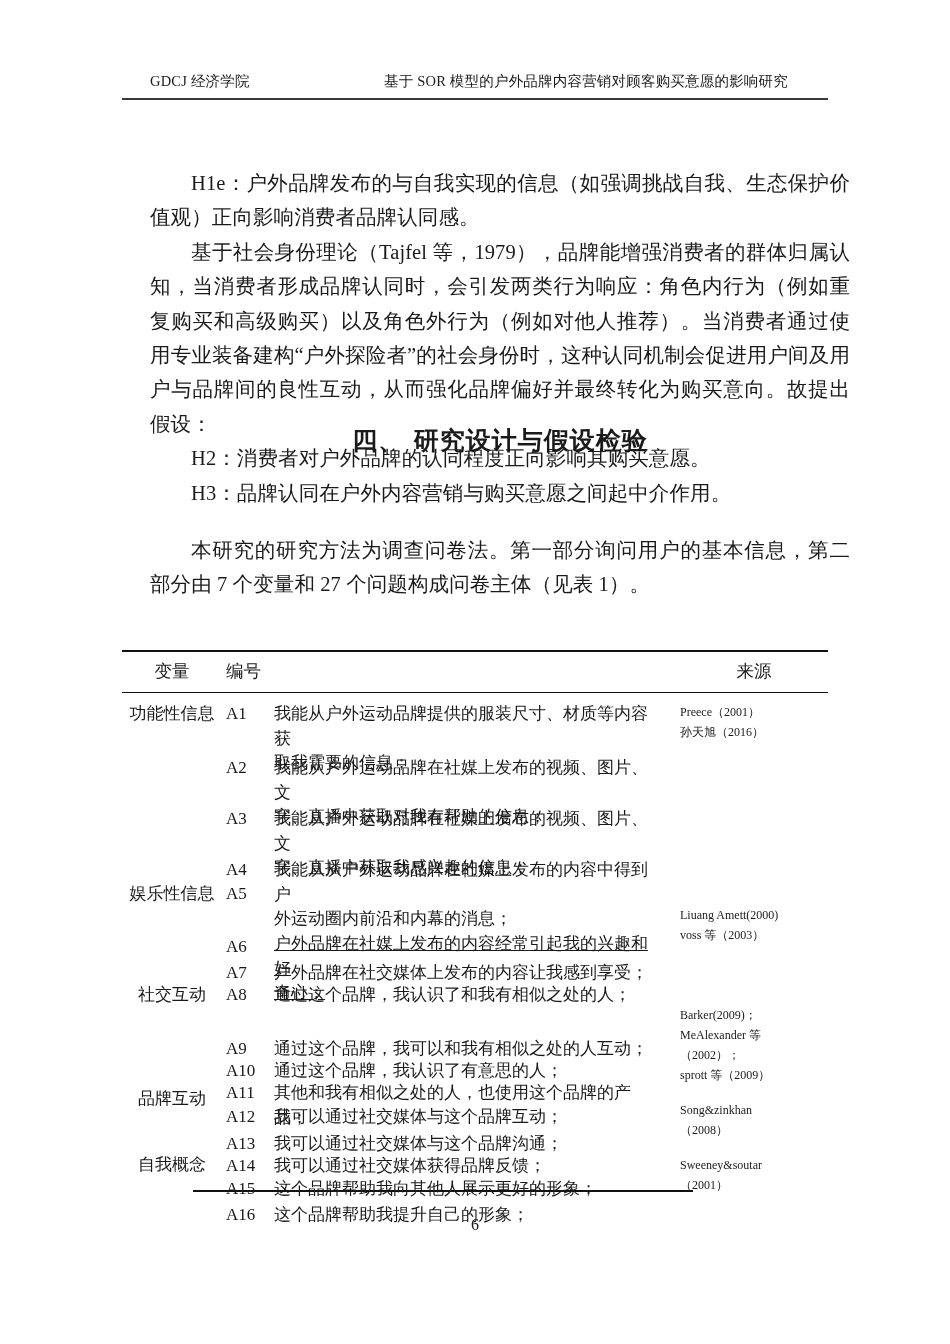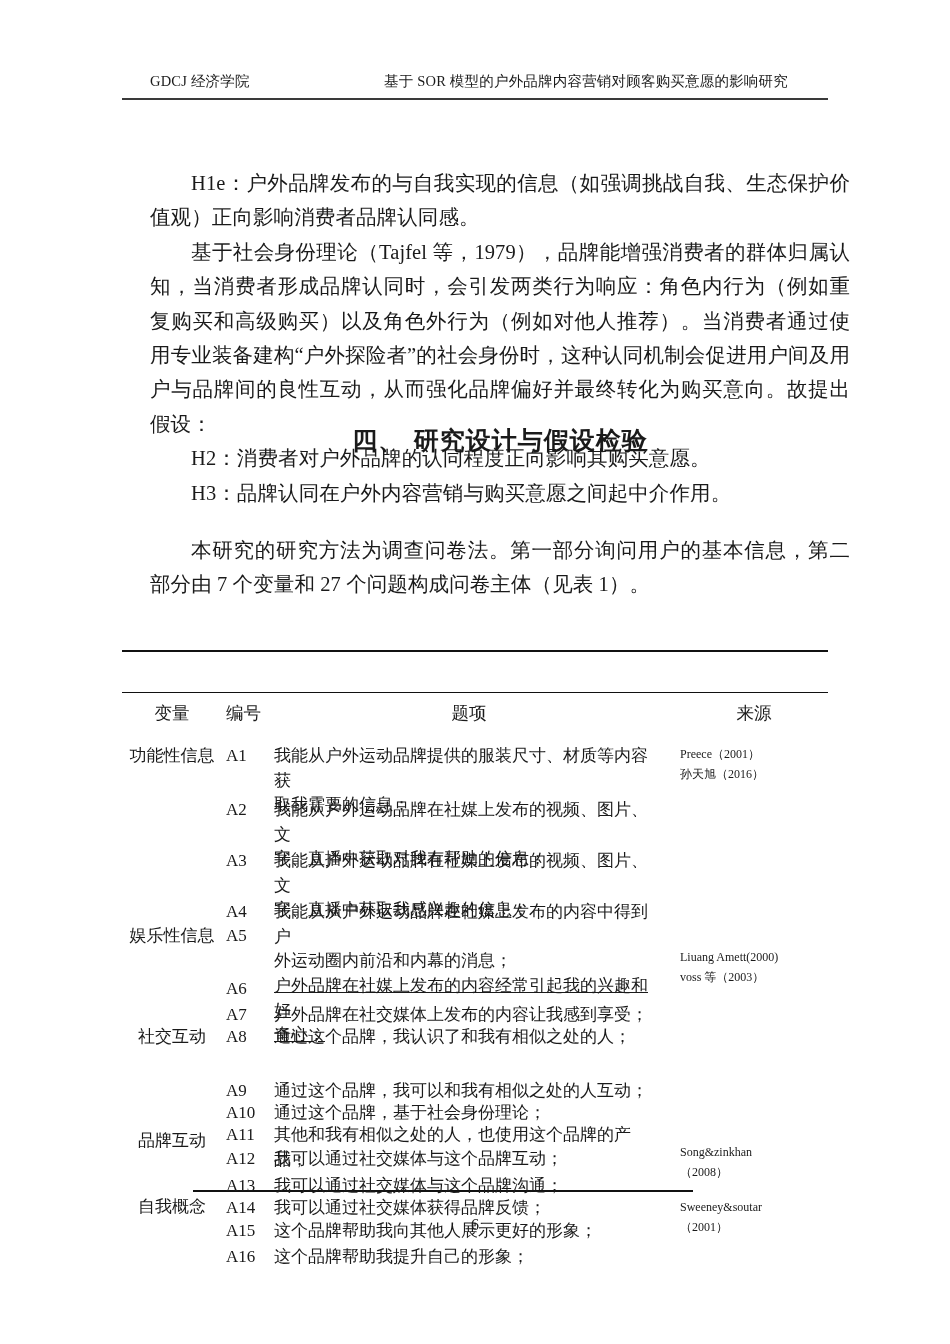--- a/index.html
+++ b/index.html
@@ -134,21 +134,20 @@
   }
   .col-var  { position: absolute; left: 0px;   width: 100px; text-align: center; }
   .col-id   { position: absolute; left: 104px; width: 42px;  }
   .col-item { position: absolute; left: 152px; width: 390px; text-align: left; }
   .col-src  { position: absolute; left: 558px; width: 148px; text-align: left; }
 
   .cell {
     position: absolute;
     line-height: 24.5px;
     white-space: pre-line;
-    margin-top: 42px;
   }
   .hdr {
     font-size: 17.5px;
   }
   .src-cell { font-size: 12px; line-height: 20px; }
 
   
   .page-num {
     position: absolute;
     left: 0;
@@ -184,21 +183,20 @@
 
 
   <div class="rule rule-top"></div>
   <div class="rule rule-head"></div>
   <div class="rule rule-bottom"></div>
 
   <div class="tbl">
 
     <div class="cell col-var hdr" style="top:9px;">变量</div>
     <div class="cell col-id hdr" style="top:9px;">编号</div>
-    <div class="cell col-item hdr" style="top:9px; text-align:center;">题项</div>
     <div class="cell col-src hdr" style="top:9px; text-align:center;">来源</div>
 
     <div class="cell col-var" style="top:52px;">功能性信息</div>
     <div class="cell col-var" style="top:232px;">娱乐性信息</div>
     <div class="cell col-var" style="top:333px;">社交互动</div>
     <div class="cell col-var" style="top:437px;">品牌互动</div>
     <div class="cell col-var" style="top:503px;">自我概念</div>
 
     <div class="cell col-id" style="top:52px;">A1</div>
     <div class="cell col-id" style="top:106px;">A2</div>
@@ -223,32 +221,36 @@
 字、直播中获取对我有帮助的信息；</div>
     <div class="cell col-item" style="top:157px;">我能从户外运动品牌在社媒上发布的视频、图片、文
 字、直播中获取我感兴趣的信息；</div>
     <div class="cell col-item" style="top:208px;">我能从从户外运动品牌在社媒上发布的内容中得到户
 外运动圈内前沿和内幕的消息；</div>
     <div class="cell col-item" style="top:282px;text-decoration:underline;">户外品牌在社媒上发布的内容经常引起我的兴趣和好
 奇心；</div>
     <div class="cell col-item" style="top:311px;">户外品牌在社交媒体上发布的内容让我感到享受；</div>
     <div class="cell col-item" style="top:333px;">通过这个品牌，我认识了和我有相似之处的人；</div>
     <div class="cell col-item" style="top:387px;">通过这个品牌，我可以和我有相似之处的人互动；</div>
-    <div class="cell col-item" style="top:409px;">通过这个品牌，基于社会身份理论；</div>
+    <div class="cell col-item" style="top:409px;">通过这个品牌，我认识了有意思的人；</div>
     <div class="cell col-item" style="top:431px;">其他和我有相似之处的人，也使用这个品牌的产品；</div>
     <div class="cell col-item" style="top:455px;">我可以通过社交媒体与这个品牌互动；</div>
     <div class="cell col-item" style="top:482px;">我可以通过社交媒体与这个品牌沟通；</div>
     <div class="cell col-item" style="top:504px;">我可以通过社交媒体获得品牌反馈；</div>
     <div class="cell col-item" style="top:553px;">这个品牌帮助我提升自己的形象；</div>
     <div class="cell col-item" style="top:527px;">这个品牌帮助我向其他人展示更好的形象；</div>
 
     <div class="cell col-src src-cell" style="top:52px;">Preece（2001）
 孙天旭（2016）</div>
     <div class="cell col-src src-cell" style="top:255px;">Liuang Amett(2000)
   voss 等（2003）</div>
+    <div class="cell col-src src-cell" style="top:355px;">Barker(2009)；
+MeAlexander 等
+（2002）；
+sprott 等（2009）</div>
     <div class="cell col-src src-cell" style="top:450px;">Song&amp;zinkhan
 （2008）</div>
     <div class="cell col-src src-cell" style="top:505px;">Sweeney&amp;soutar
 （2001）</div>
 
   </div>
 
   <div class="page-num">6</div>
 
 </div>

